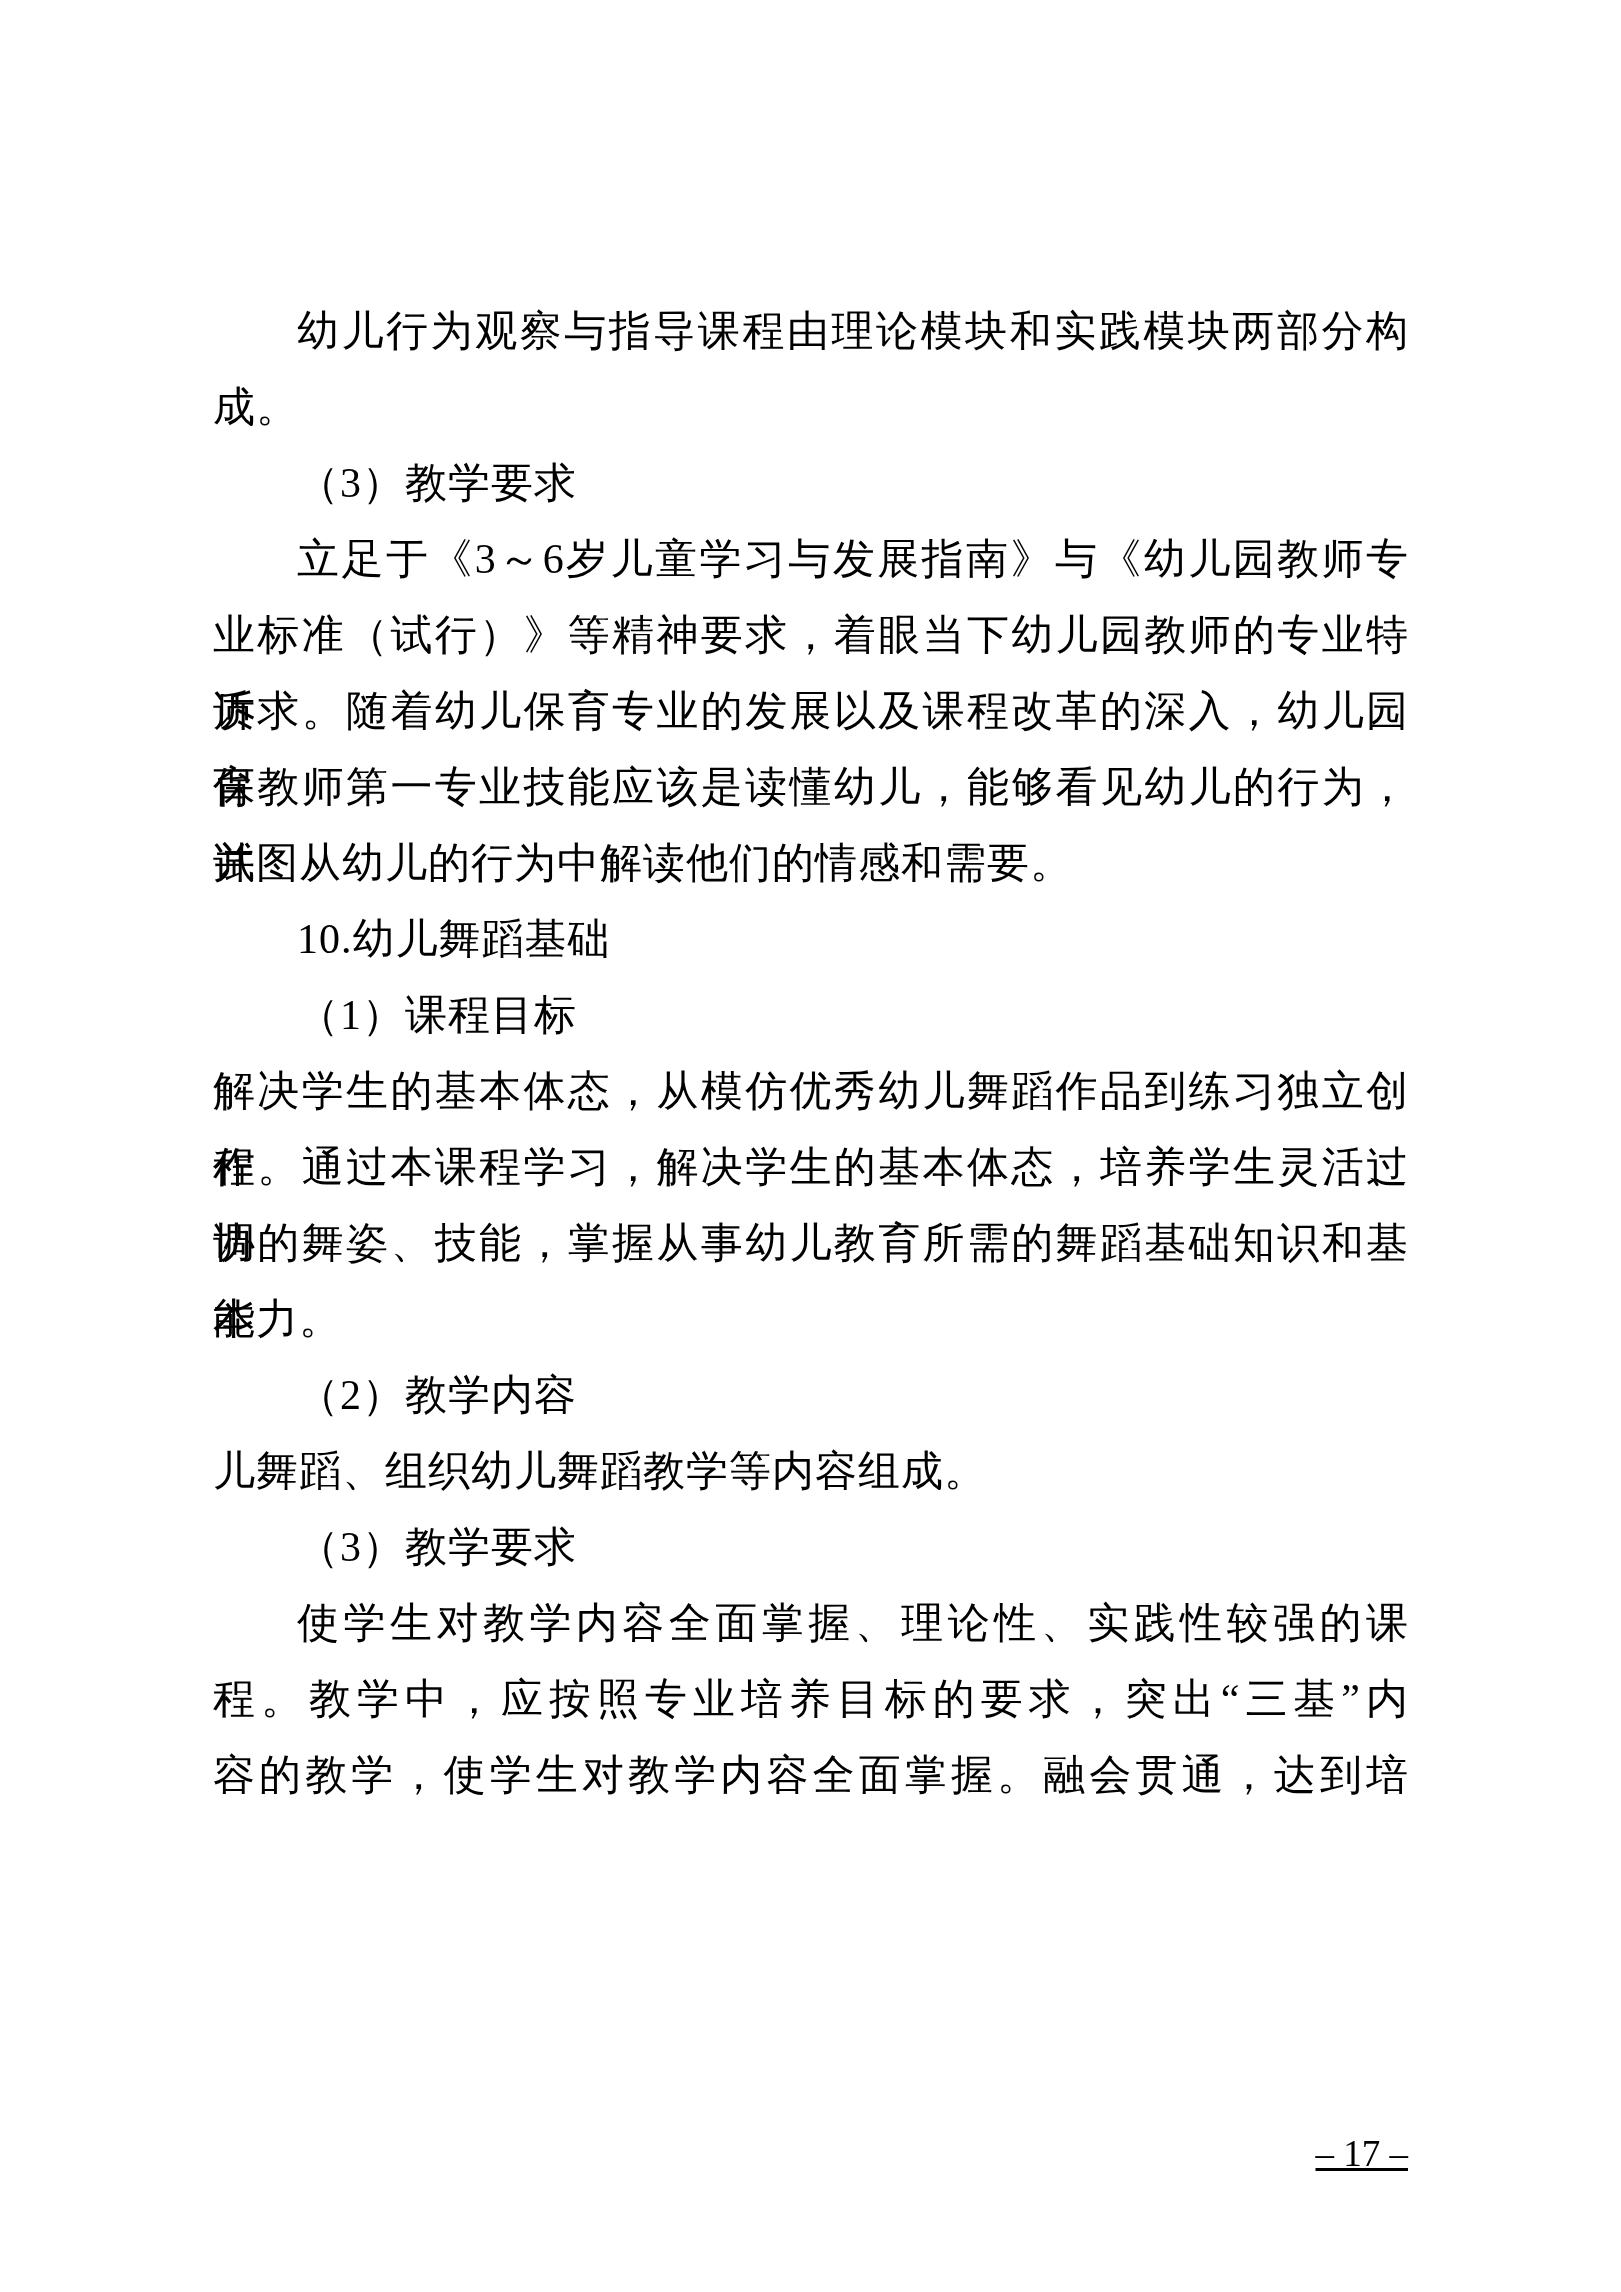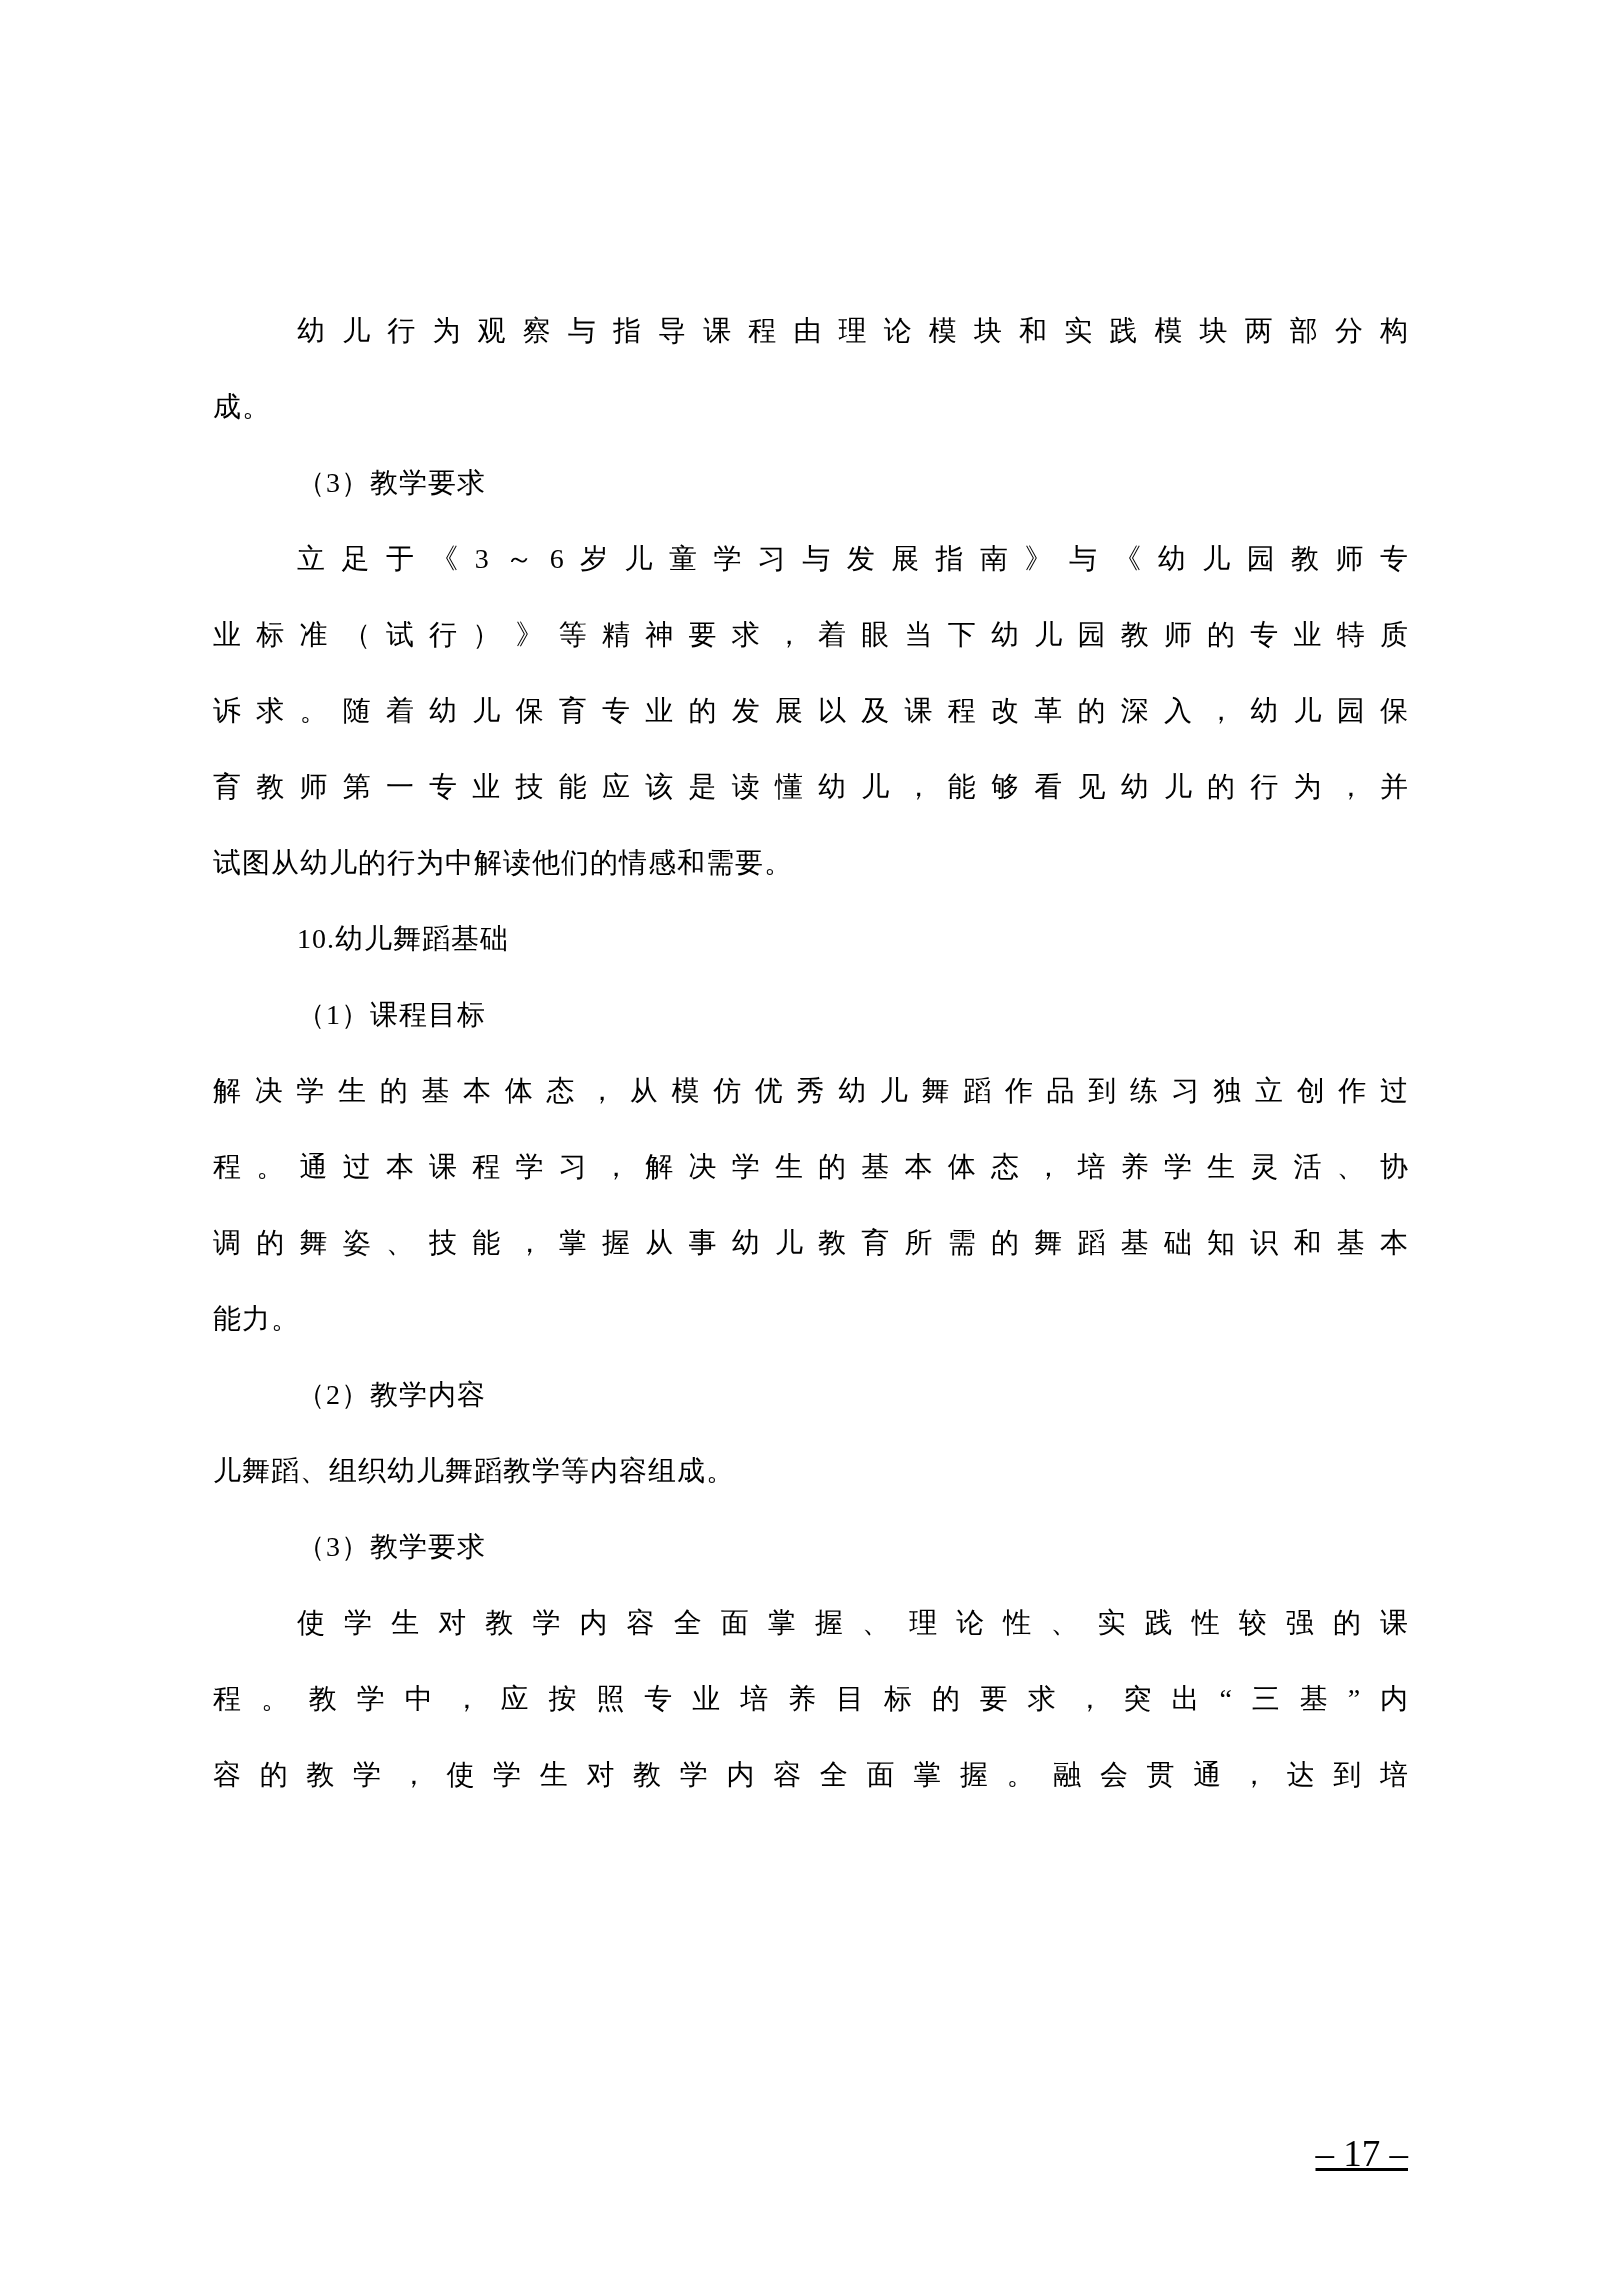--- a/index.html
+++ b/index.html
@@ -21,21 +21,21 @@
   }
   .content {
     position: absolute;
     left: 213px;
     top: 293px;
     width: 1196px;
   }
   .ln {
     height: 76px;
     line-height: 76px;
-    font-size: 28px;
+    font-size: 42px;
     letter-spacing: 1px;
     text-align: left;
     white-space: nowrap;
   }
   .just {
     white-space: normal;
     text-align: justify;
     text-align-last: justify;
   }
   .ind {

